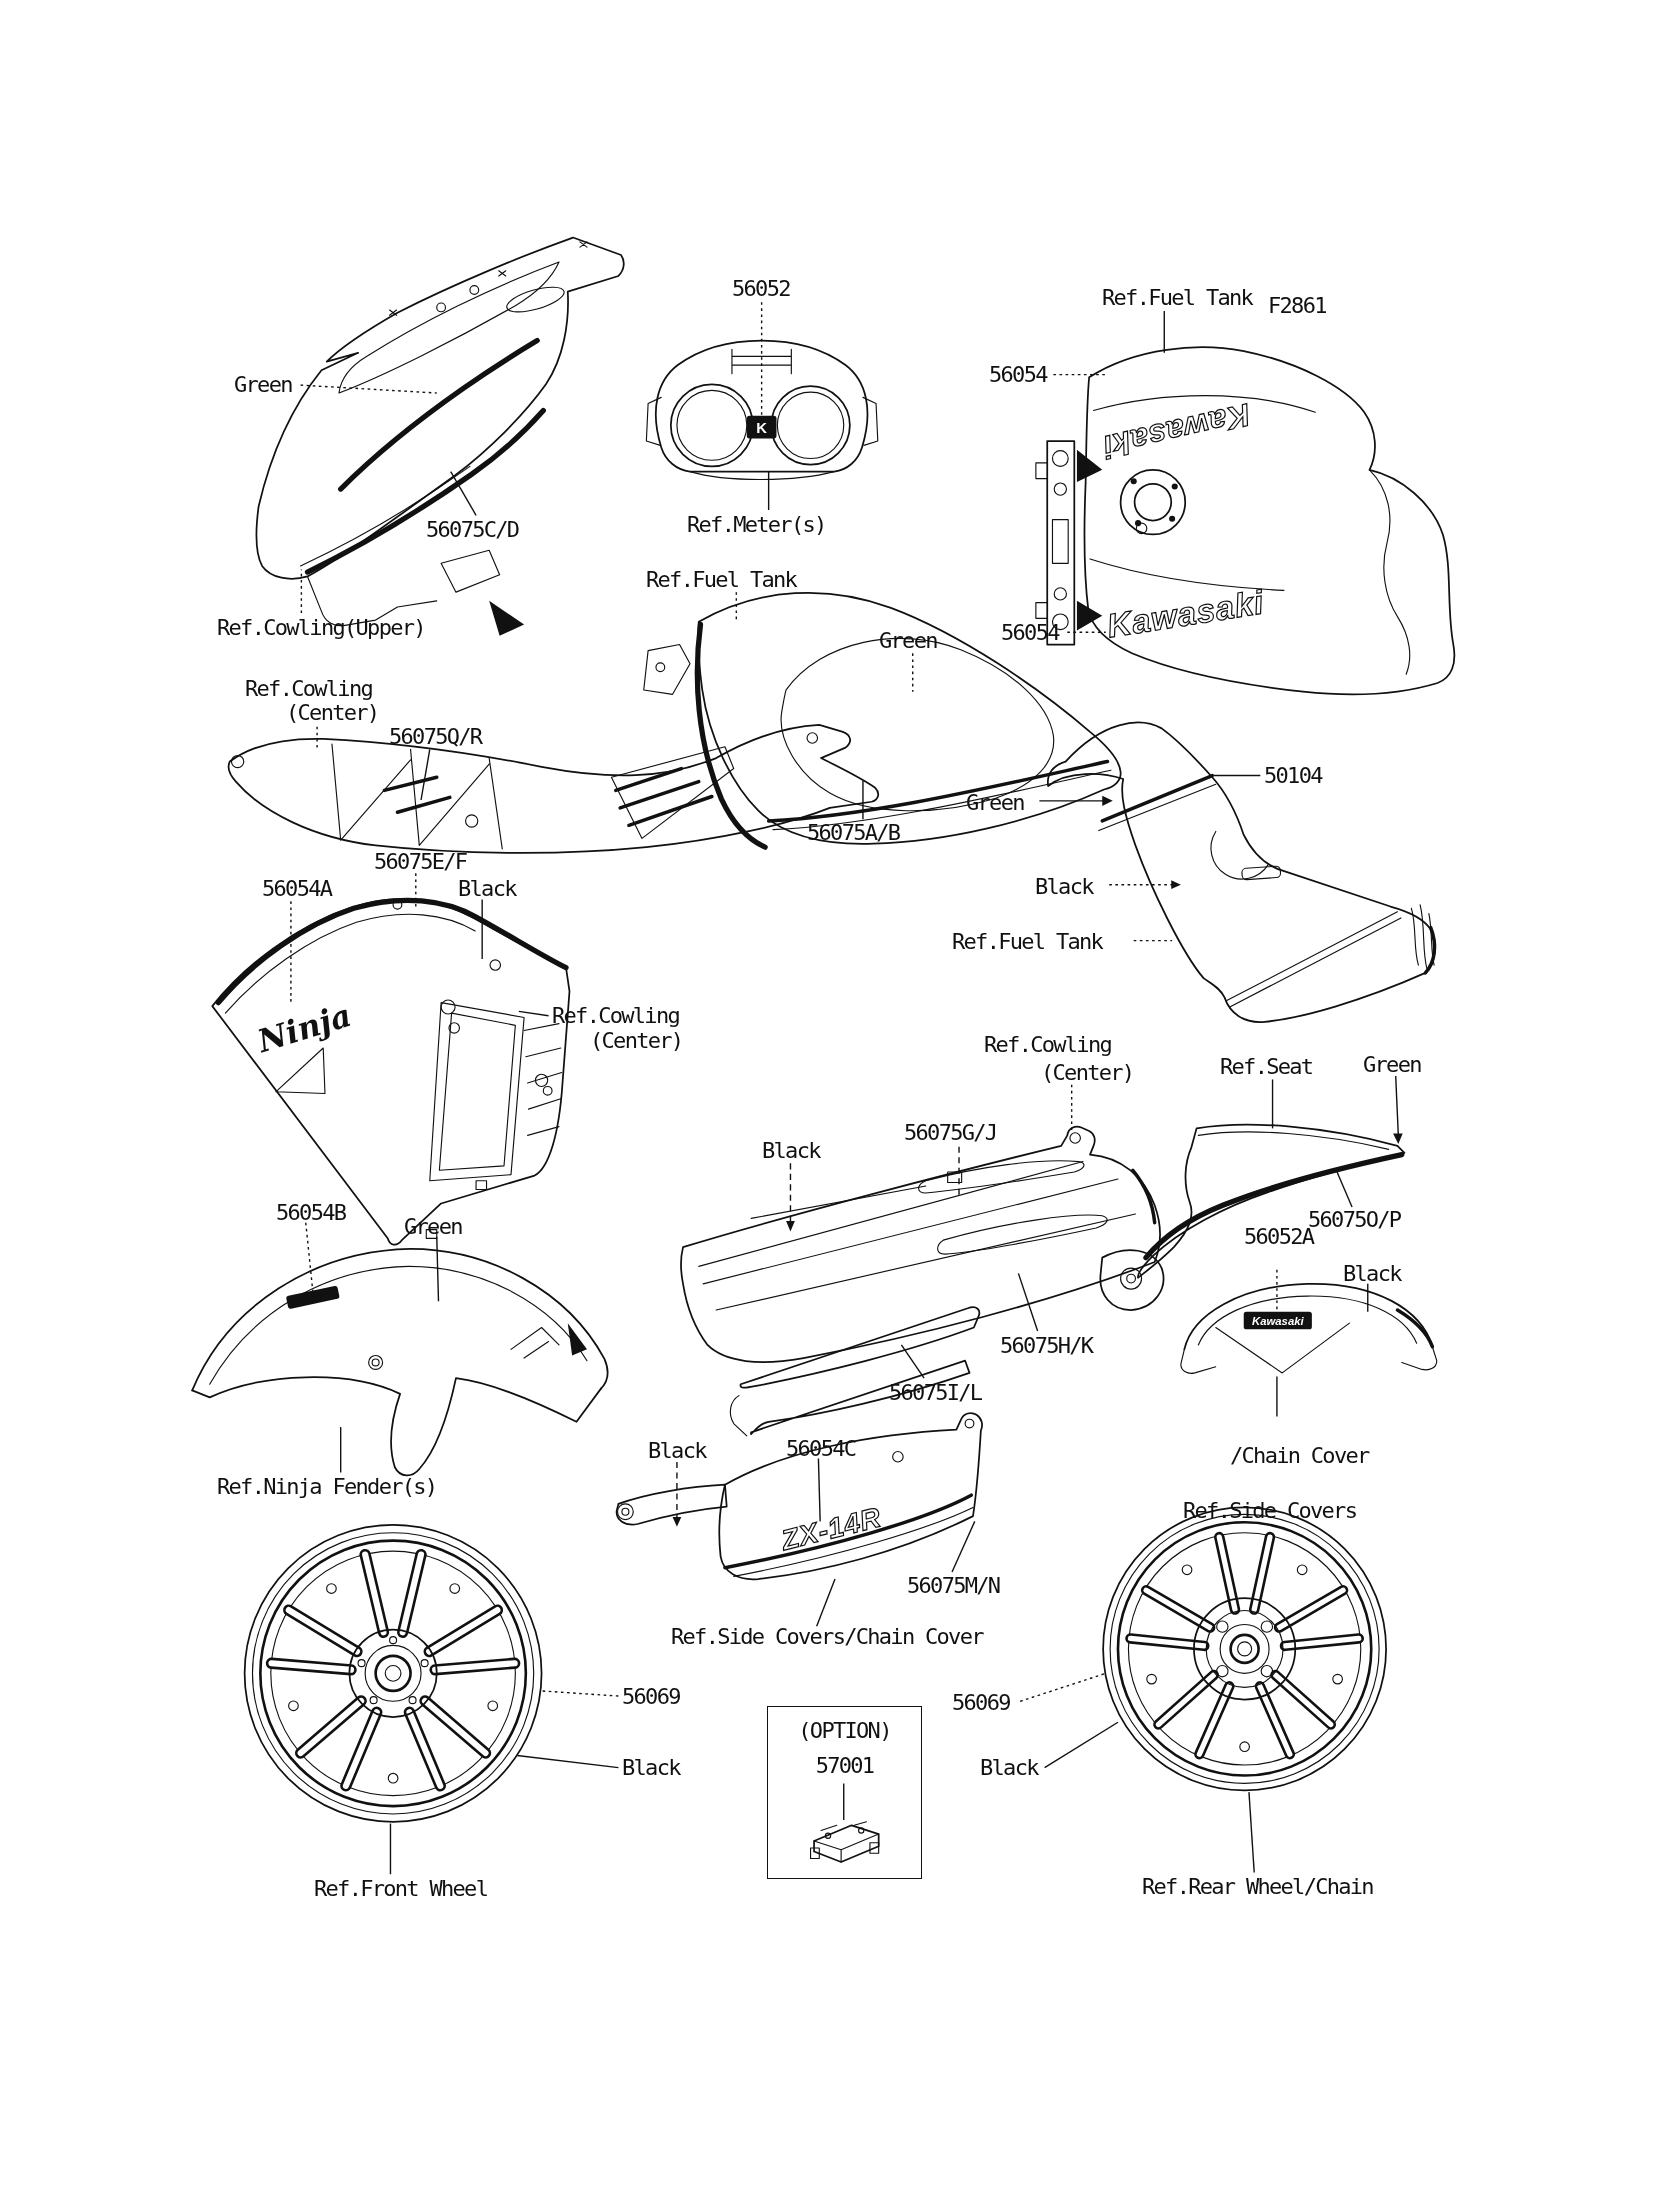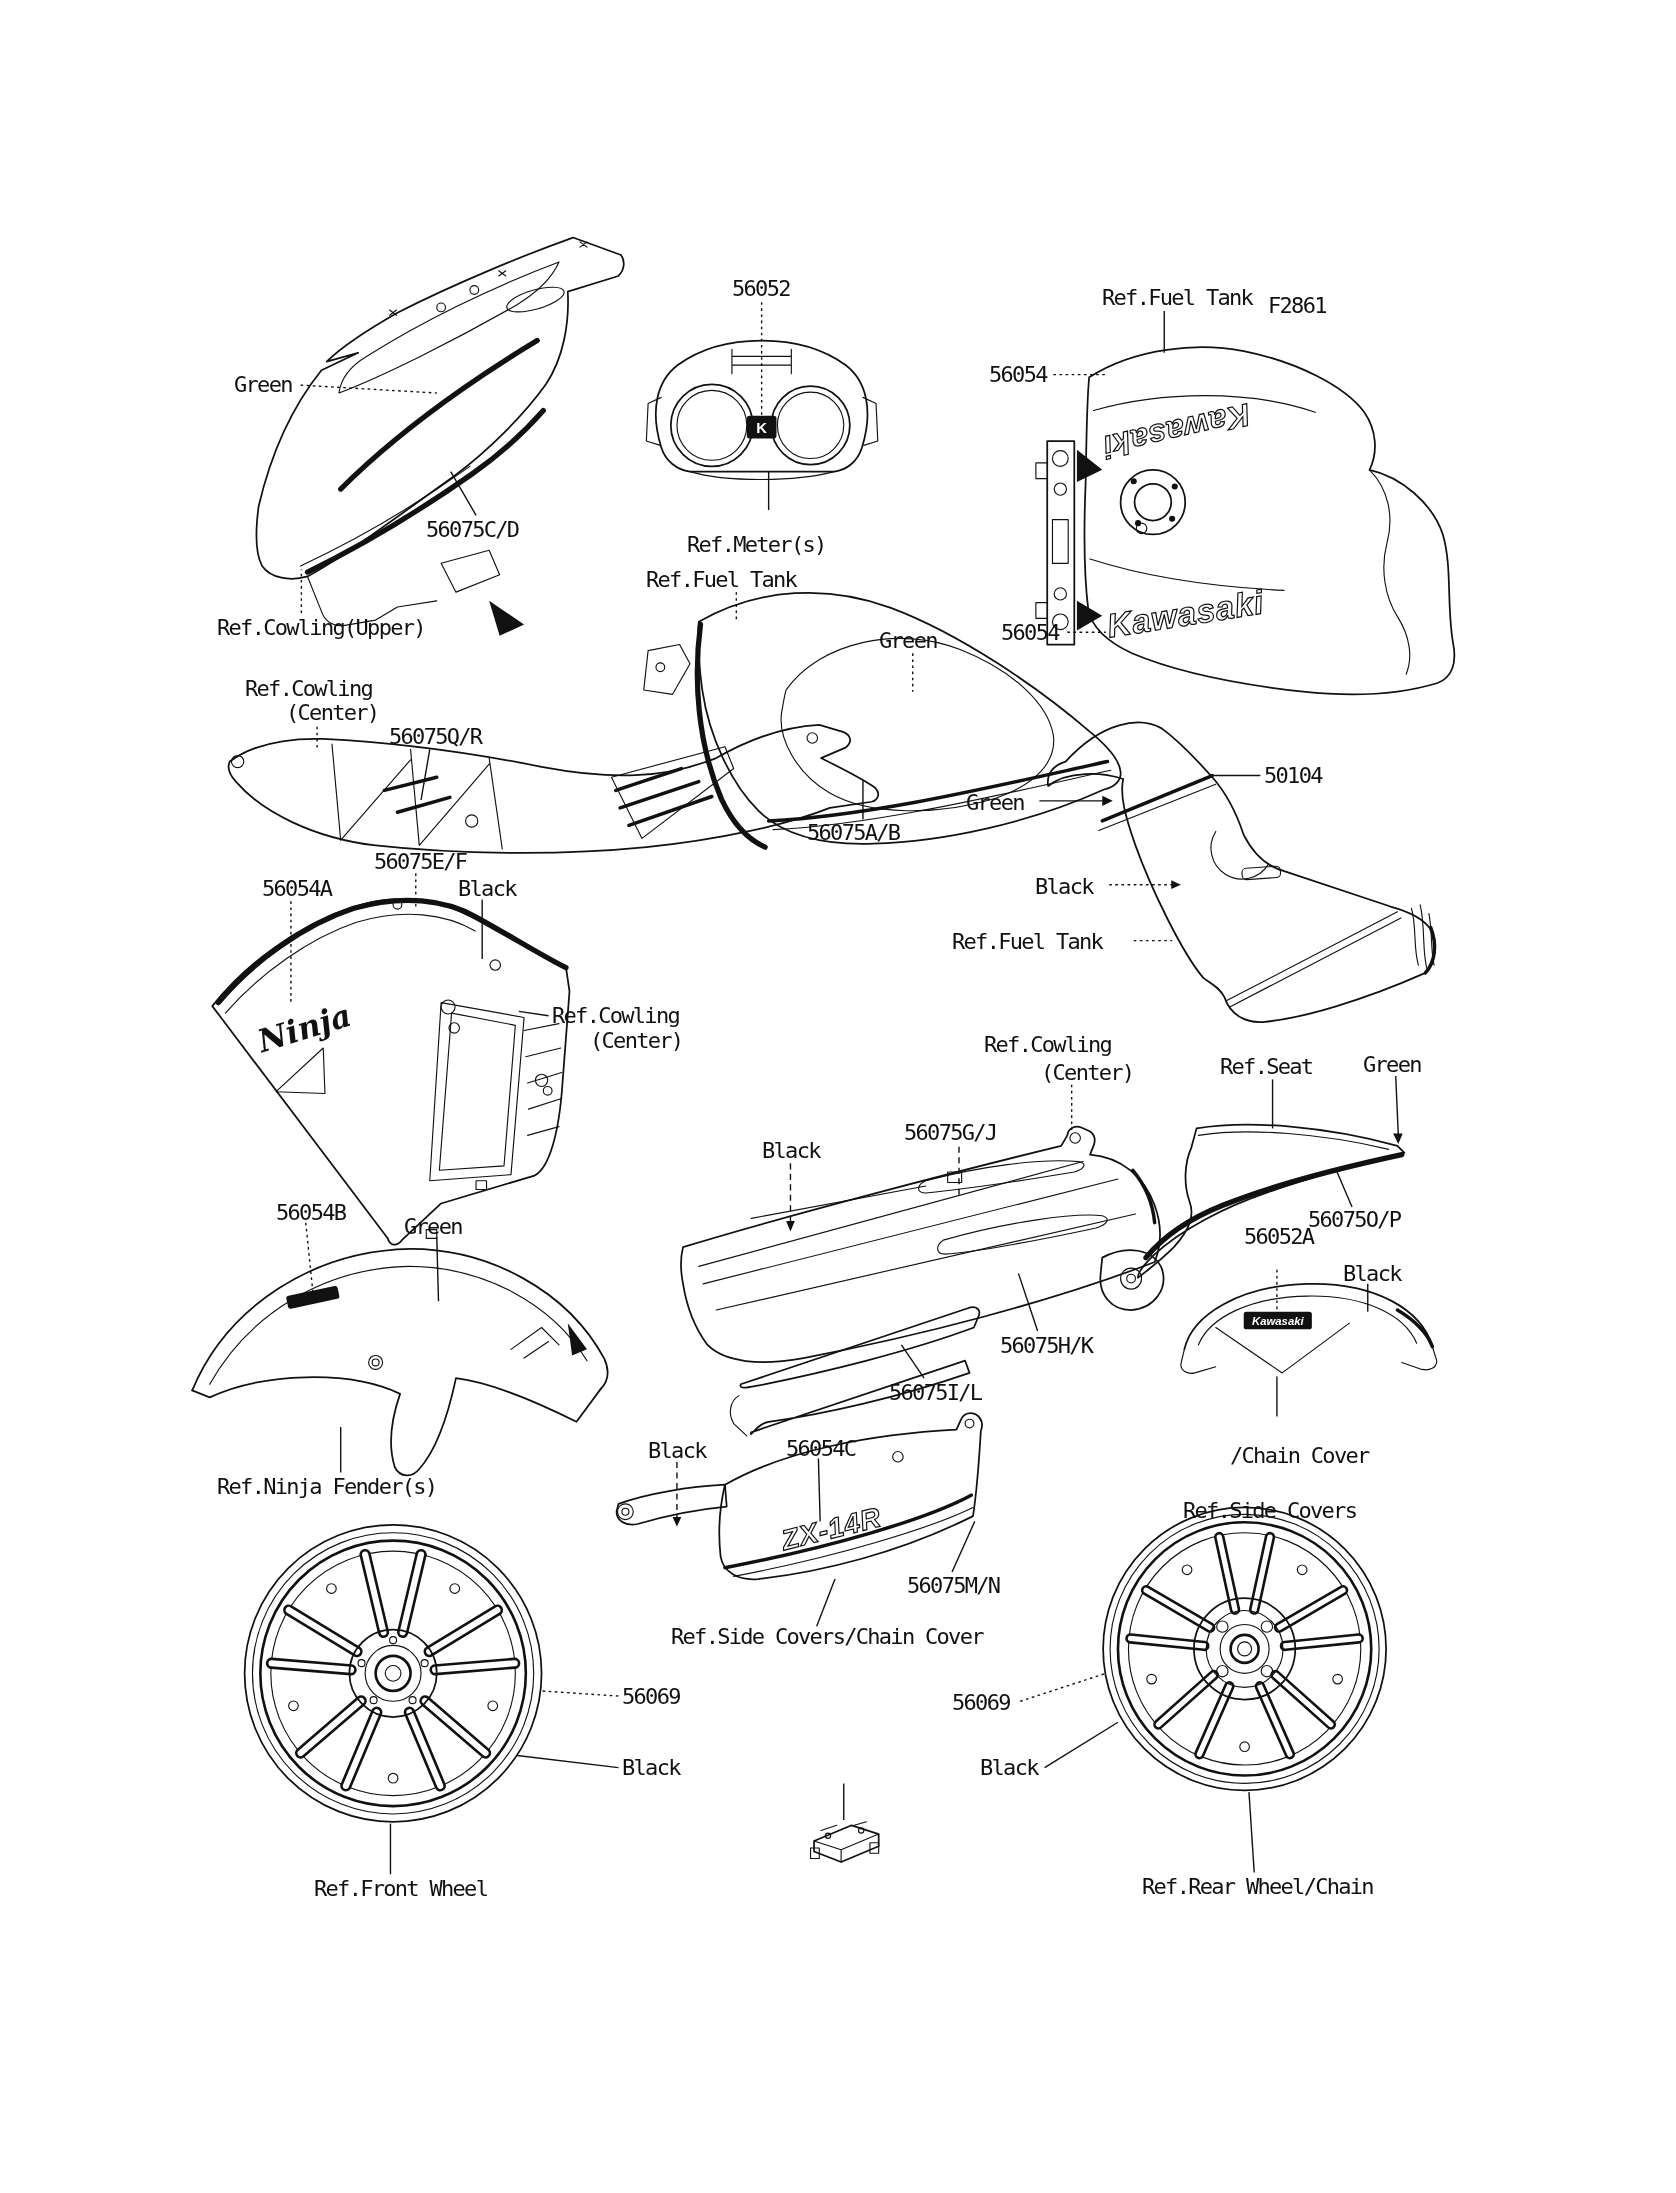--- a/index.html
+++ b/index.html
@@ -319,21 +319,21 @@
     <line class="ld" x1="1196" y1="2024" x2="1280" y2="1972"></line>
     <line class="ld" x1="1436" y1="2144" x2="1430" y2="2052"></line>
     <line class="ld" x1="966" y1="2042" x2="966" y2="2084"></line>
   </g>
 </svg>
 
   <div class="lbl" style="left:234px;top:374px">Green</div>
   <div class="lbl" style="left:426px;top:519px">56075C/D</div>
   <div class="lbl" style="left:217px;top:617px">Ref.Cowling(Upper)</div>
   <div class="lbl" style="left:732px;top:278px">56052</div>
-  <div class="lbl" style="left:687px;top:534px">Ref.Meter(s)</div>
+  <div class="lbl" style="left:687px;top:514px">Ref.Meter(s)</div>
   <div class="lbl" style="left:1102px;top:287px">Ref.Fuel Tank</div>
   <div class="lbl" style="left:1268px;top:295px">F2861</div>
   <div class="lbl" style="left:989px;top:364px">56054</div>
   <div class="lbl" style="left:1001px;top:622px">56054</div>
   <div class="lbl" style="left:245px;top:678px">Ref.Cowling</div>
   <div class="lbl" style="left:286px;top:702px">(Center)</div>
   <div class="lbl" style="left:389px;top:726px">56075Q/R</div>
   <div class="lbl" style="left:374px;top:851px">56075E/F</div>
   <div class="lbl" style="left:262px;top:878px">56054A</div>
   <div class="lbl" style="left:458px;top:878px">Black</div>
@@ -366,15 +366,19 @@
   <div class="lbl" style="left:786px;top:1438px">56054C</div>
   <div class="lbl" style="left:907px;top:1575px">56075M/N</div>
   <div class="lbl" style="left:671px;top:1626px">Ref.Side Covers/Chain Cover</div>
   <div class="lbl" style="left:622px;top:1686px">56069</div>
   <div class="lbl" style="left:622px;top:1757px">Black</div>
   <div class="lbl" style="left:314px;top:1878px">Ref.Front Wheel</div>
   <div class="lbl" style="left:952px;top:1692px">56069</div>
   <div class="lbl" style="left:980px;top:1757px">Black</div>
   <div class="lbl" style="left:1142px;top:1876px">Ref.Rear Wheel/Chain</div>
 
+  <div class="optbox">
+    <div class="lblc">(OPTION)</div>
+    <div class="lblc">57001</div>
+  </div>
 
 </div>
 
 
 </body></html>

